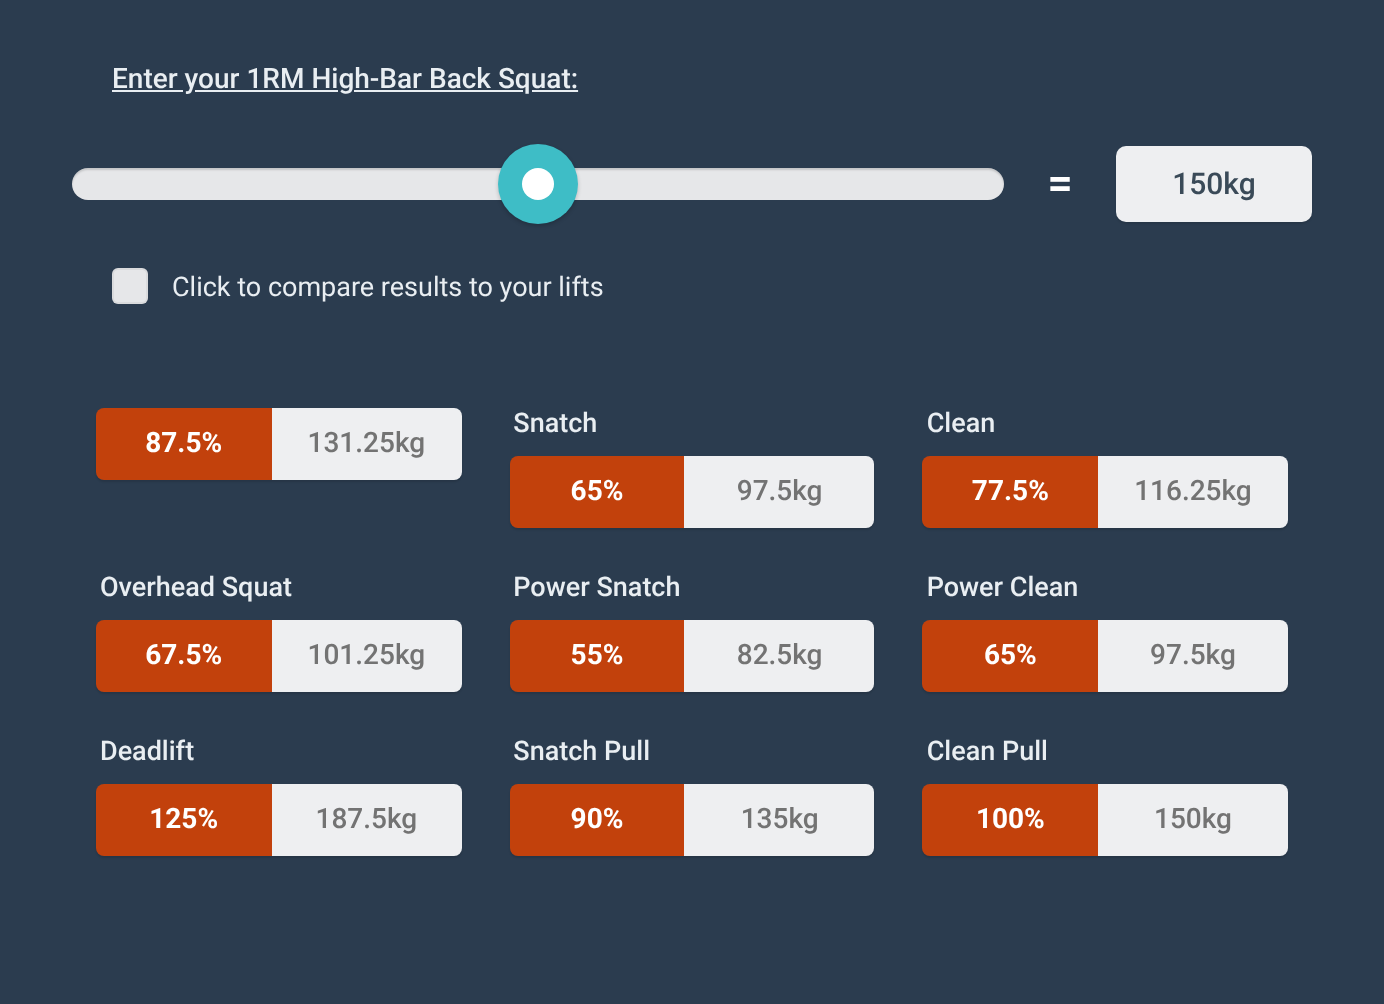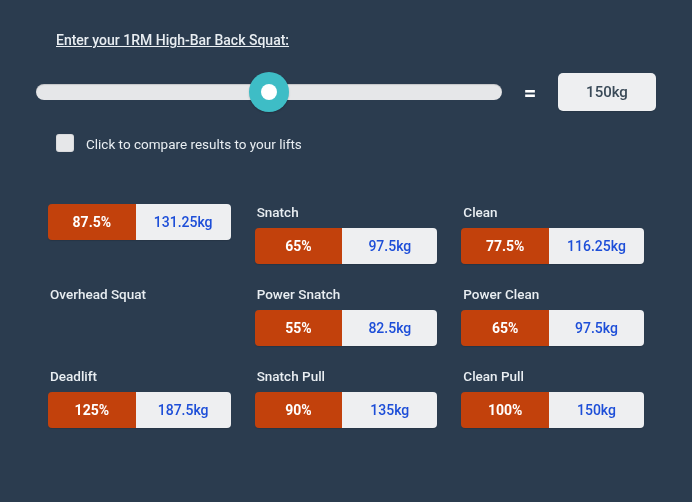--- a/index.html
+++ b/index.html
@@ -124,21 +124,21 @@
     color: #fff;
     display: flex;
     align-items: center;
     justify-content: center;
     width: 48%;
     font-size: 14px;
     font-weight: 700;
   }
   .lift-wt {
     background: #eeeff1;
-    color: #1d4ed8;
+    color: #737373;
     display: flex;
     align-items: center;
     justify-content: center;
     width: 52%;
     font-size: 14px;
     font-weight: 500;
   }
 </style>
 </head>
 <body>
@@ -177,20 +177,24 @@
   </div>
   <div class="lift">
     <div class="lift-name">Clean</div>
     <div class="lift-bar">
       <div class="lift-pct">77.5%</div>
       <div class="lift-wt">116.25kg</div>
     </div>
   </div>
   <div class="lift">
     <div class="lift-name">Overhead Squat</div>
+    <div class="lift-bar">
+      <div class="lift-pct">67.5%</div>
+      <div class="lift-wt">101.25kg</div>
+    </div>
   </div>
   <div class="lift">
     <div class="lift-name">Power Snatch</div>
     <div class="lift-bar">
       <div class="lift-pct">55%</div>
       <div class="lift-wt">82.5kg</div>
     </div>
   </div>
   <div class="lift">
     <div class="lift-name">Power Clean</div>

